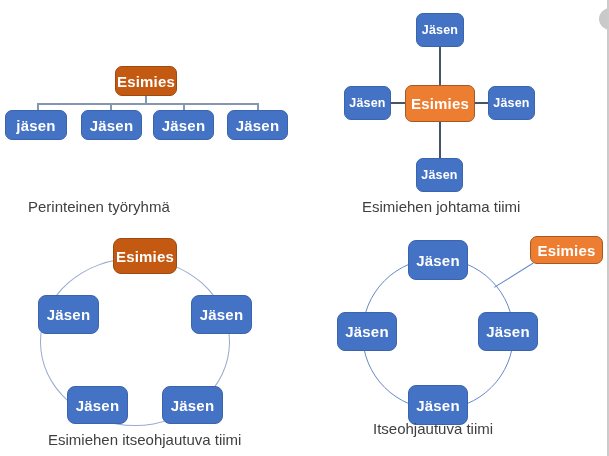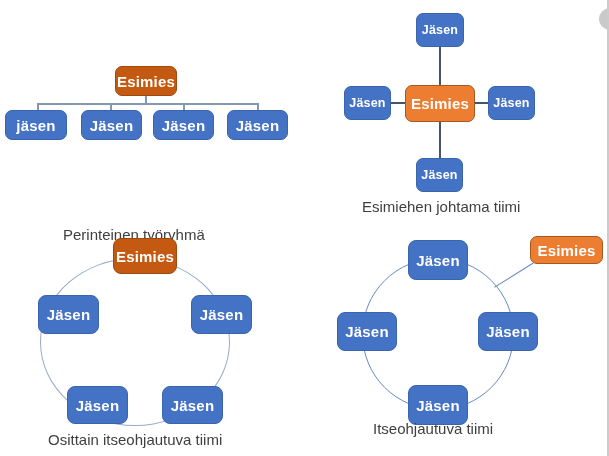--- a/index.html
+++ b/index.html
@@ -45,21 +45,21 @@
     <div class="vline light" style="left:37px;top:103px;height:8px;"></div>
     <div class="vline light" style="left:110px;top:103px;height:8px;"></div>
     <div class="vline light" style="left:183px;top:103px;height:8px;"></div>
     <div class="vline light" style="left:257px;top:103px;height:8px;"></div>
 
     <div class="shape member" style="left:5px;top:110px;width:62px;height:30px;">jäsen</div>
     <div class="shape member" style="left:81px;top:110px;width:61px;height:30px;">Jäsen</div>
     <div class="shape member" style="left:153px;top:110px;width:61px;height:30px;">Jäsen</div>
     <div class="shape member" style="left:227px;top:110px;width:61px;height:30px;">Jäsen</div>
 
-    <div class="caption" style="left:63px;top:198px;margin-top:28px;">Perinteinen työryhmä</div>
+    <div class="caption" style="left:28px;top:198px;">Perinteinen työryhmä</div>
   </div>
 
   <div>
     <div class="vline dark" style="left:439px;top:47px;height:39px;"></div>
     <div class="vline dark" style="left:439px;top:122px;height:36px;"></div>
     <div class="hline dark" style="left:390px;top:102px;width:15px;"></div>
     <div class="hline dark" style="left:475px;top:102px;width:14px;"></div>
 
     <div class="shape member sm" style="left:416px;top:13px;width:48px;height:34px;">Jäsen</div>
     <div class="shape member sm" style="left:344px;top:86px;width:47px;height:34px;">Jäsen</div>
@@ -72,21 +72,21 @@
 
   <div>
     <div class="ring ring-light" style="left:40px;top:258px;width:190px;height:168px;"></div>
 
     <div class="shape manager-dark" style="left:113px;top:238px;width:64px;height:36px;border-radius:8px;">Esimies</div>
     <div class="shape member" style="left:38px;top:295px;width:61px;height:39px;border-radius:8px;">Jäsen</div>
     <div class="shape member" style="left:191px;top:295px;width:61px;height:39px;border-radius:8px;">Jäsen</div>
     <div class="shape member" style="left:67px;top:386px;width:61px;height:38px;border-radius:8px;">Jäsen</div>
     <div class="shape member" style="left:162px;top:386px;width:61px;height:38px;border-radius:8px;">Jäsen</div>
 
-    <div class="caption" style="left:48px;top:431px;">Osittain itseohjautuva tiimi</div>
+    <div class="caption" style="left:48px;top:431px;">Esimiehen itseohjautuva tiimi</div>
   </div>
 
   <div>
     <div class="ring ring-medium" style="left:362px;top:258px;width:152px;height:152px;"></div>
     <div class="diag-line" style="left:494px;top:287px;width:46px;transform:rotate(-32deg);"></div>
 
     <div class="shape manager-bright" style="left:530px;top:236px;width:73px;height:28px;">Esimies</div>
     <div class="shape member" style="left:408px;top:240px;width:60px;height:40px;border-radius:8px;">Jäsen</div>
     <div class="shape member" style="left:337px;top:312px;width:60px;height:39px;border-radius:8px;">Jäsen</div>
     <div class="shape member" style="left:478px;top:312px;width:60px;height:39px;border-radius:8px;">Jäsen</div>

